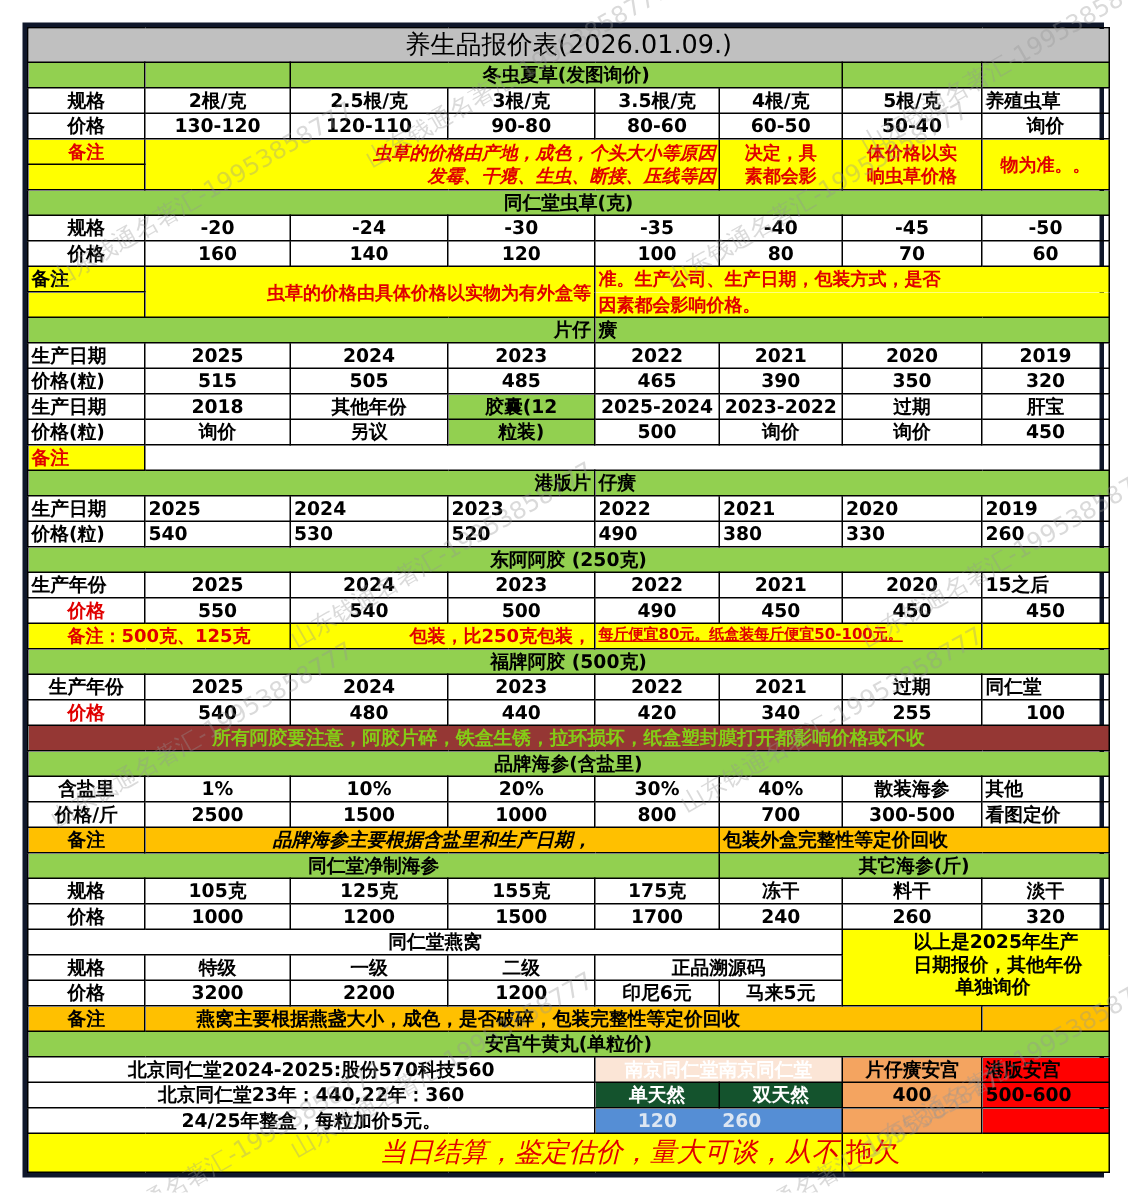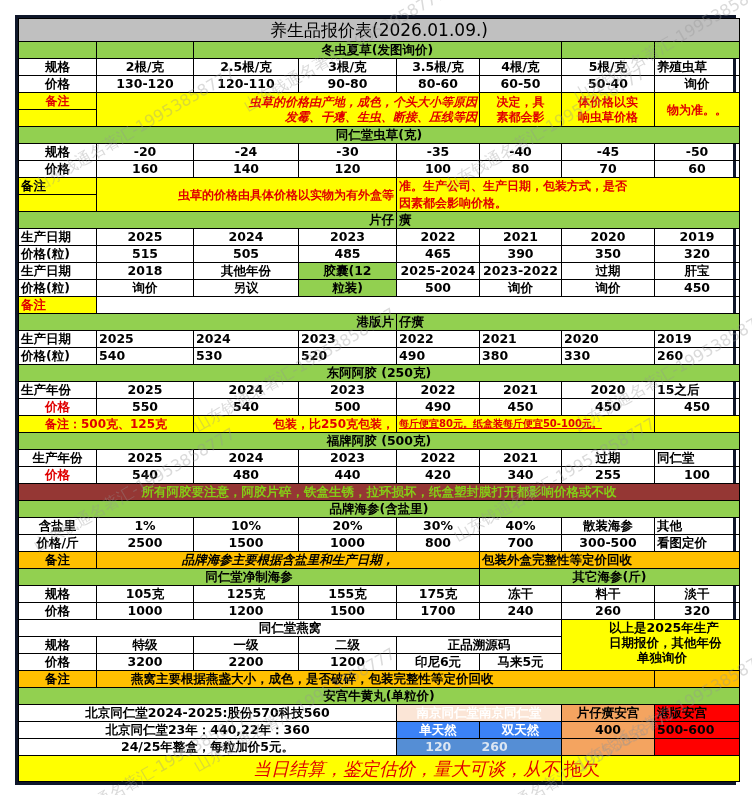--- a/index.html
+++ b/index.html
@@ -9,21 +9,21 @@
            border:3px solid #0f172a; box-sizing:border-box; }
   table { border-collapse:collapse; width:100%; table-layout:fixed; }
   td { border:1px solid #000; padding:0 2px; height:16px; font-size:12.5px;
        font-weight:bold; text-align:center; white-space:nowrap; overflow:hidden;
        color:#000; line-height:16px; }
   .g { background:#92d050;margin-top:24px; }
   .y { background:#ffff00; }
   .o { background:#ffc000; }
   .dr { background:#953734; color:#84cc16; }
   .gray { background:#c0c0c0; }
-  .blue { background:#3b82f6; color:#fff;margin-left:30px; }
+  .blue { background:#14532d; color:#fff;margin-left:30px; }
   .blue2 { background:#558ed5; color:#dce6f2; }
   .peach { background:#fbe5d6; color:#ffffff; }
   .orange { background:#f4a460; }
   .red { background:#ff0000; }
   .red-t { color:#e00000; }
   .left { text-align:left; }
   .title { font-size:17px; height:22px; font-weight:normal; }
   .note { color:#e00000; font-size:12px; }
   .tall { height:25px; font-size:18px; }
   .small { font-size:10px;text-decoration:underline; }

